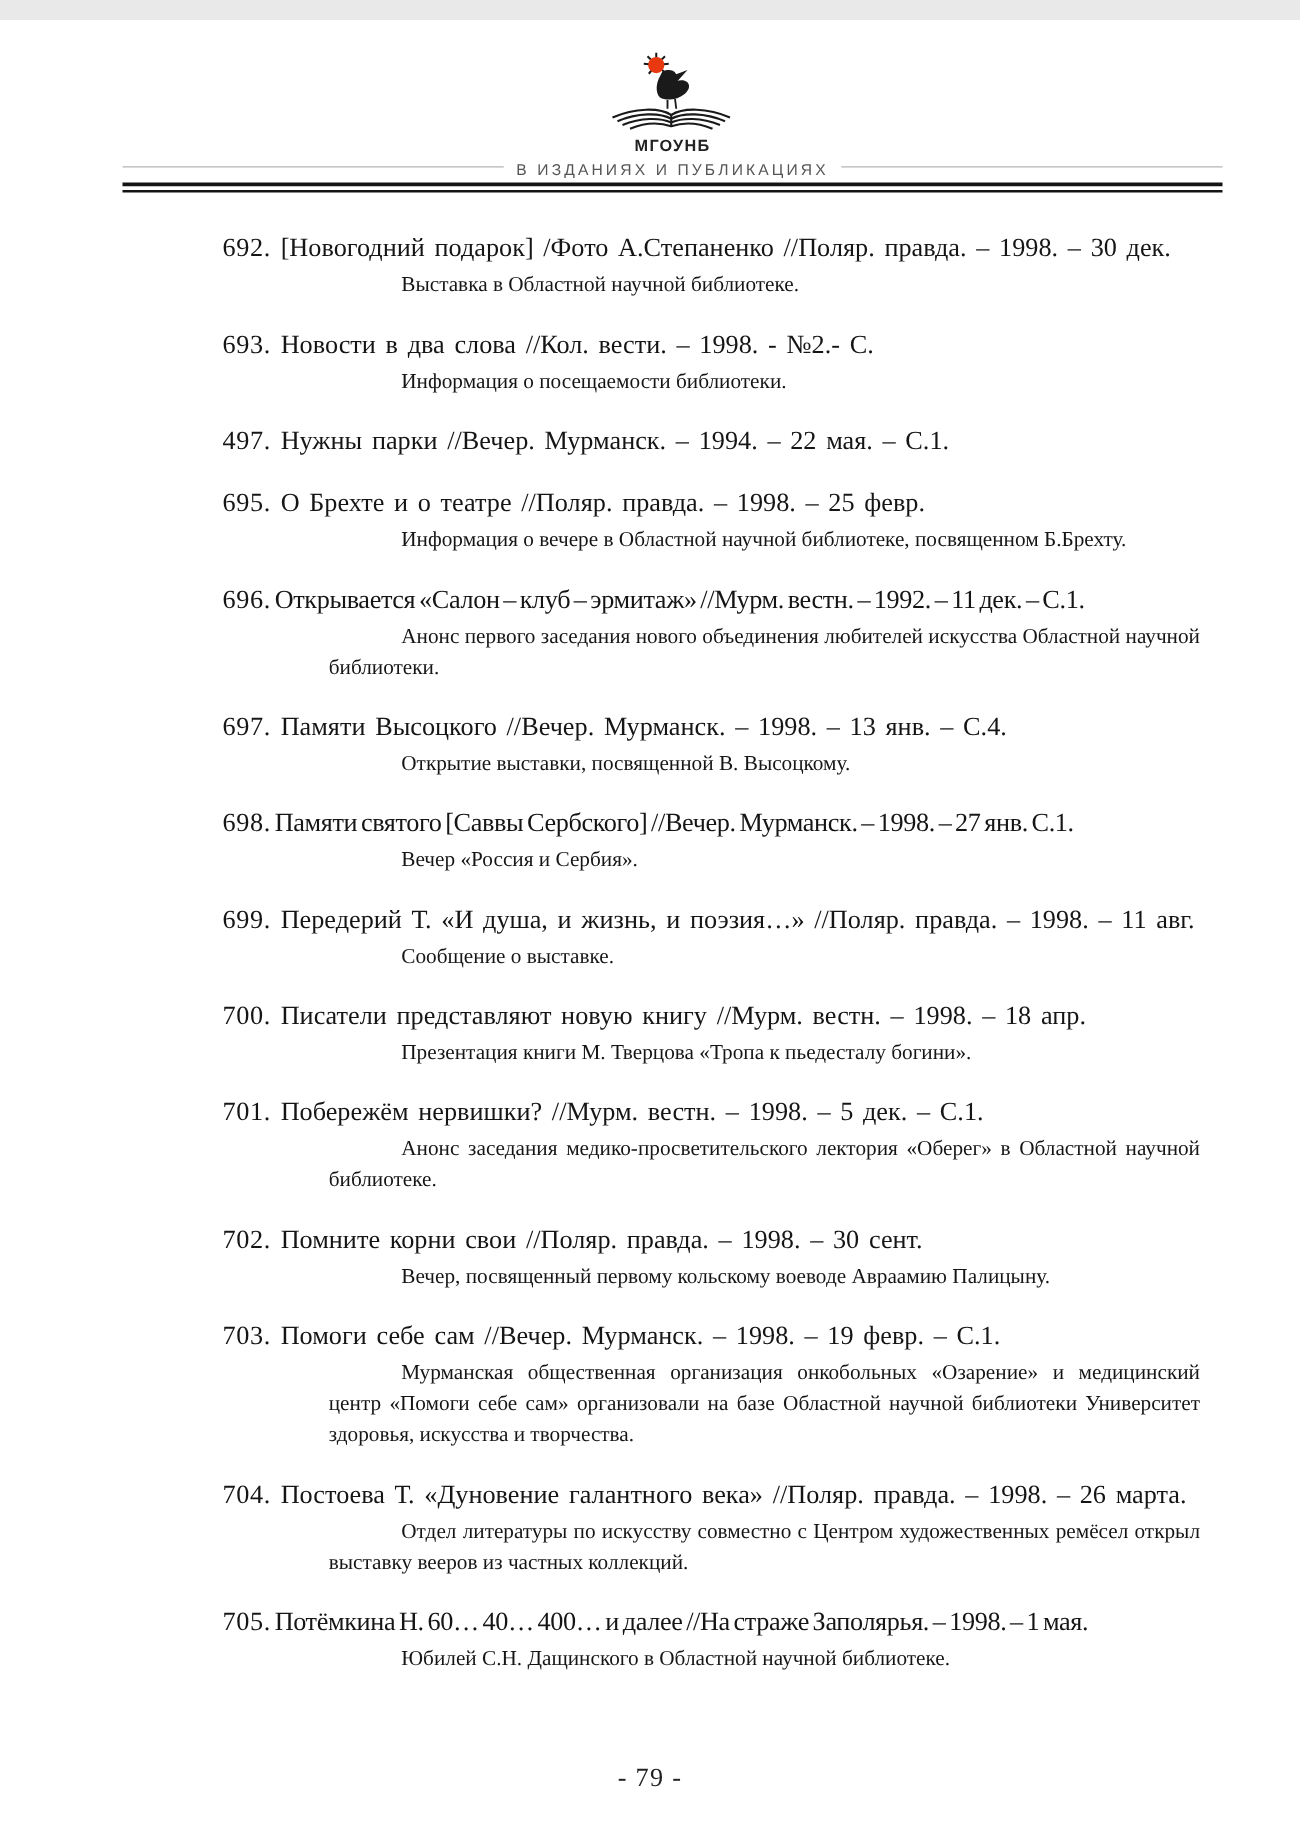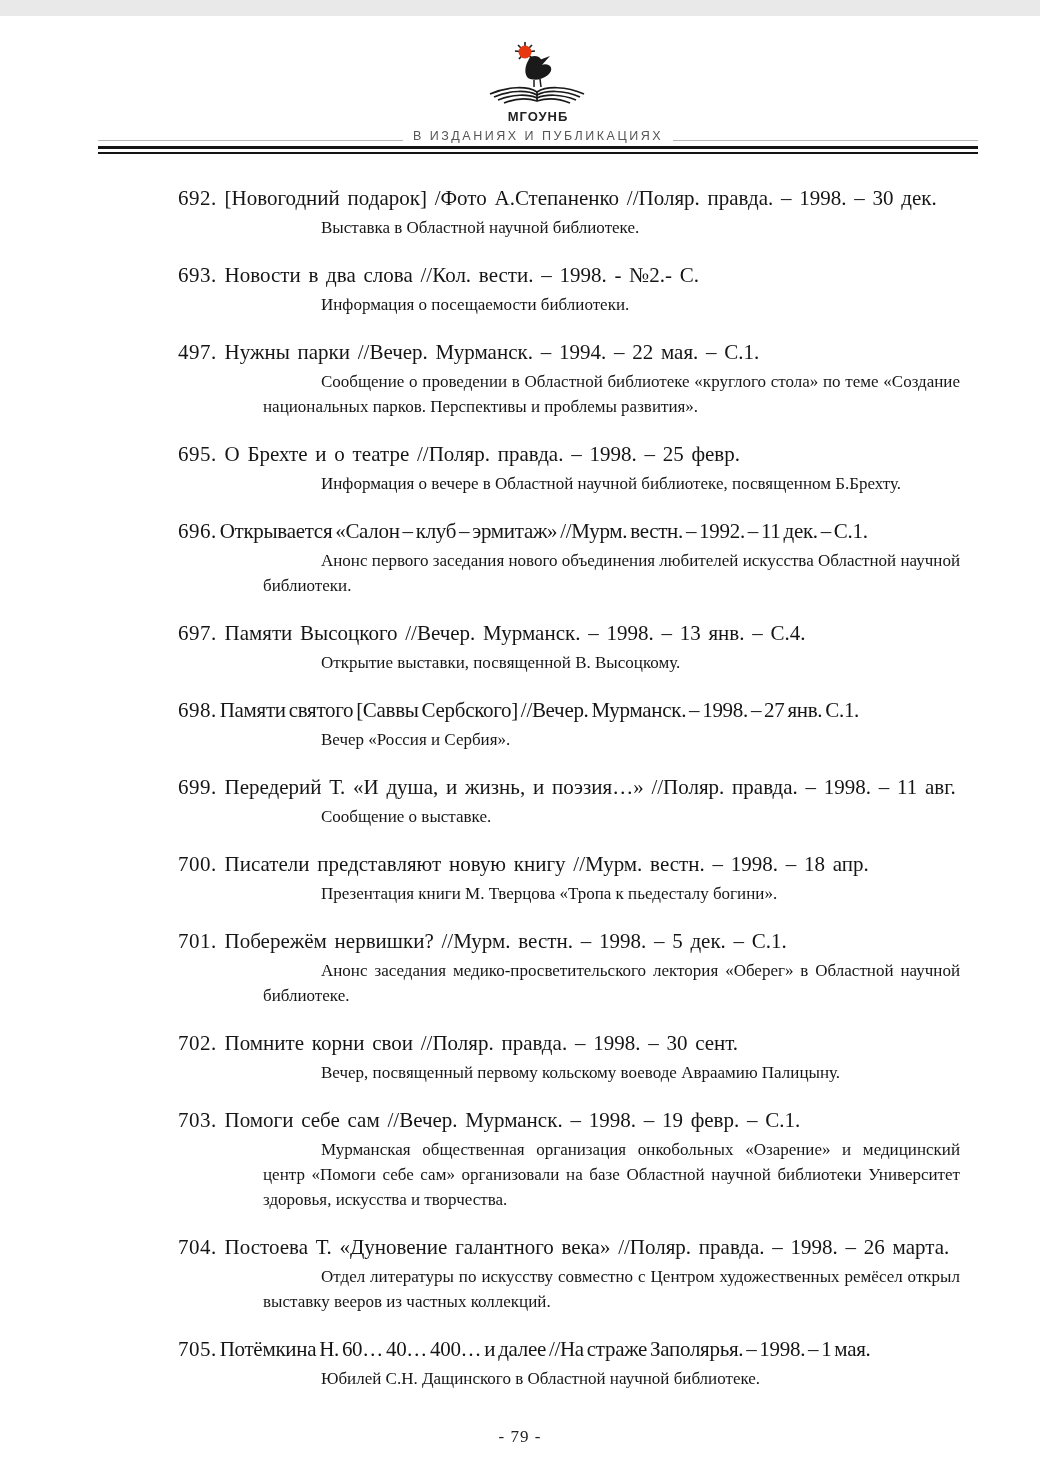--- a/index.html
+++ b/index.html
@@ -21,21 +21,20 @@
   .logo-acronym {
     font-family: "Liberation Sans", sans-serif;
     font-weight: bold;
     font-size: 13px;
     letter-spacing: 1px;
     color: #222;
     margin-top: 1px;
   }
   .subtitle-row {
     display: flex;
-    align-items: center;
     margin-top: 5px;
     margin-left: -18px;
     margin-right: -18px;
   }
   .subtitle-row::before, .subtitle-row::after {
     content: "";
     flex: 1;
     height: 0;
     border-top: 1px solid #b5b5b5;
     transform: translateY(4px);
@@ -75,23 +74,23 @@
     margin: 2px 0 0 147px;
     font-size: 17px;
     line-height: 25px;
     text-align: justify;
     text-indent: 58px;
   }
   
   .footer {
     position: absolute;
     left: 0; right: 0;
-    bottom: 40px;
+    bottom: 52px;
     text-align: center;
-    font-size: 17px;
+    font-size: 21px;
     color: #222;
     letter-spacing: 1px;
   }
 </style>
 </head>
 <body>
 
 <div class="page">
 
   <div class="header">
@@ -139,21 +138,20 @@
 
     <div class="entry">
       <p class="entry-heading"><span class="num">693.</span>
         <b>Новости</b><span> в два слова //Кол. вести. – 1998. - №2.- С.</span></p>
       <p class="entry-note">Информация о посещаемости библиотеки.</p>
     </div>
 
     <div class="entry">
       <p class="entry-heading"><span class="num">497.</span>
         <b>Нужны</b><span> парки //Вечер. Мурманск. – 1994. – 22 мая. – С.1.</span></p>
-      <p class="entry-note">Сообщение о проведении в Областной библиотеке «круглого стола» по теме «Создание национальных  парков.  Перспективы и проблемы развития».</p>
     </div>
 
     <div class="entry">
       <p class="entry-heading"><span class="num">695.</span>
         <b>О Брехте</b><span> и о театре //Поляр. правда. – 1998. – 25 февр.</span></p>
       <p class="entry-note">Информация о вечере в Областной научной библиотеке, посвященном Б.Брехту.</p>
     </div>
 
     <div class="entry tight">
       <p class="entry-heading"><span class="num">696.</span>

